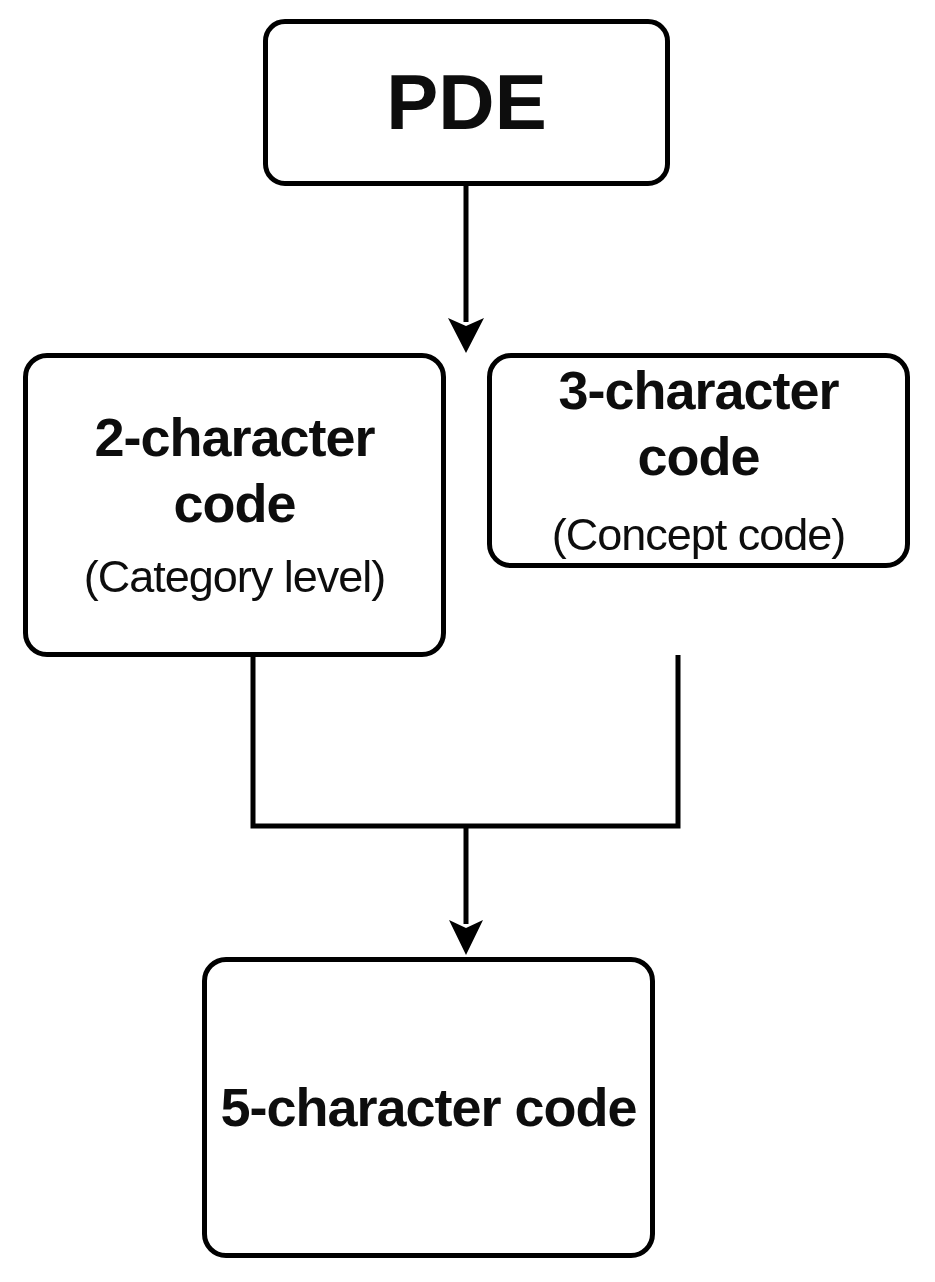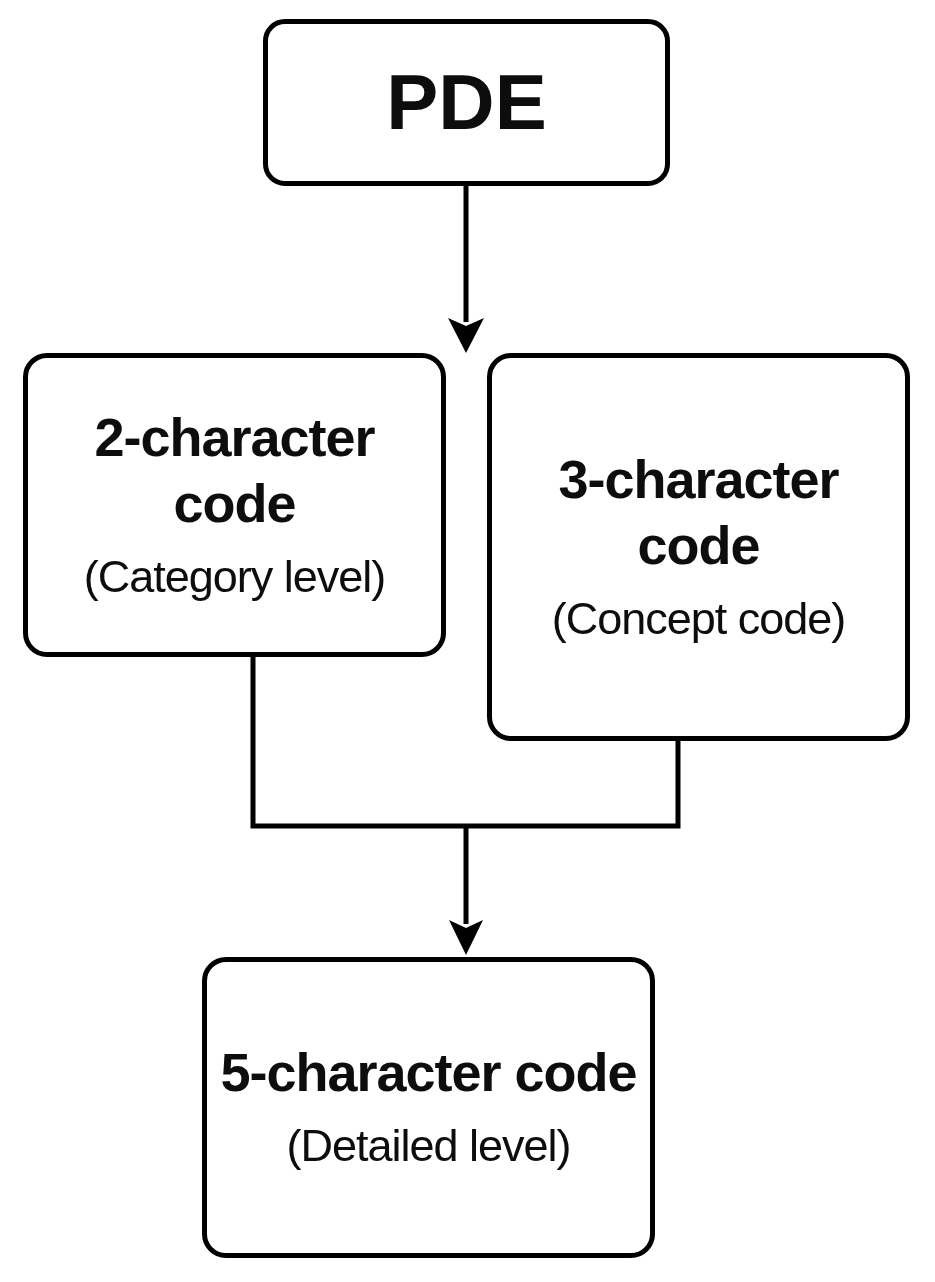--- a/index.html
+++ b/index.html
@@ -71,21 +71,21 @@
   .node-pde .node-title {
     font-size: 78px;
     letter-spacing: 0;
   }
   .node-left {
     left: 23px; top: 353px;
     width: 423px; height: 304px;
   }
   .node-right {
     left: 487px; top: 353px;
-    width: 423px; height: 388px;
+    width: 423px; height: 215px; justify-content: space-between;
   }
   .node-bottom {
     left: 202px; top: 957px;
     width: 453px; height: 301px;
   }
 </style>
 </head>
 <body>
 
 <div class="canvas">
@@ -110,16 +110,15 @@
     <div class="node-sub">(Category level)</div>
   </div>
 
   <div class="node node-right">
     <div class="node-title">3-character code</div>
     <div class="node-sub">(Concept code)</div>
   </div>
 
   <div class="node node-bottom">
     <div class="node-title">5-character code</div>
-    <div class="node-sub">(Detailed level)</div>
   </div>
 
 </div>
 
 </body></html>

